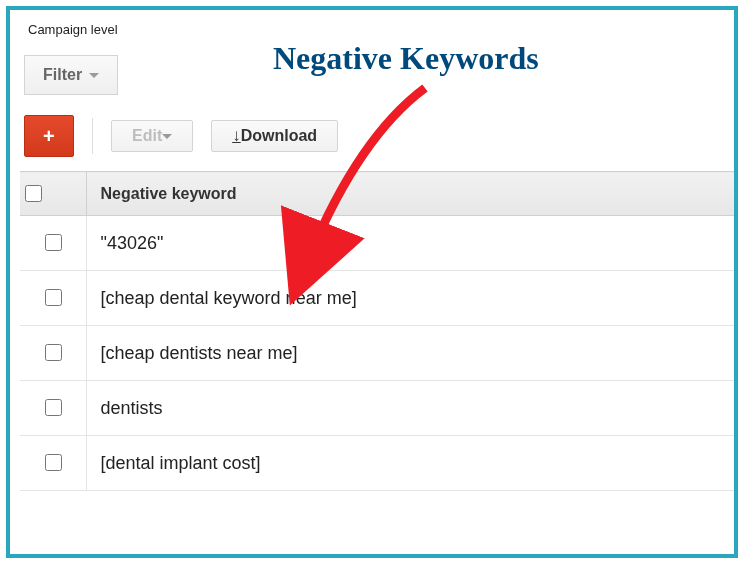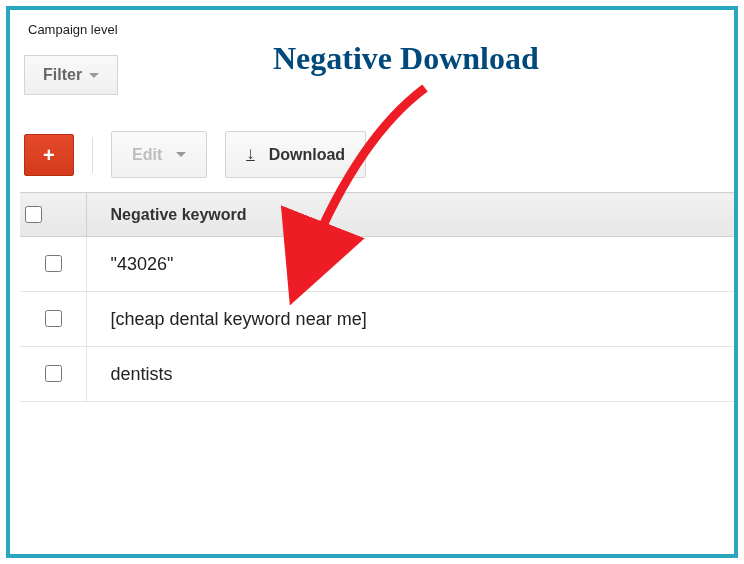--- a/index.html
+++ b/index.html
@@ -33,21 +33,21 @@
     gap: 7px;
     height: 40px;
     padding: 0 18px;
     border: 1px solid #d4d4d4;
     background: linear-gradient(#f9f9f9, #efefef);
     color: #666;
     font-size: 16px;
     font-weight: bold;
     cursor: pointer;
     margin-left: 4px;
-    margin-bottom: 36px;
+    margin-bottom: 20px;
   }
   .tri-down {
     width: 0; height: 0;
     border-left: 5px solid transparent;
     border-right: 5px solid transparent;
     border-top: 5px solid #9a9a9a;
   }
   .toolbar {
     display: flex;
     align-items: center;
@@ -74,22 +74,22 @@
     font-size: 20px;
     line-height: 1;
     font-weight: bold;
   }
   .vr {
     width: 1px; height: 36px; background: #ddd;
   }
   .edit-btn, .download-btn {
     display: inline-flex;
     align-items: center;
-    gap: 14px;
-    height: 47px;
+    gap: 0;
+    height: 32px;
     padding: 0 20px;
     border: 1px solid #d4d4d4;
     background: linear-gradient(#fafafa, #f1f1f1);
     font-size: 16px;
     font-weight: bold;
     cursor: pointer;
     border-radius: 2px;
   }
   .edit-btn { color: #bdbdbd; }
   .download-btn { color: #333; }
@@ -116,21 +116,21 @@
     font-weight: bold;
     height: 44px;
   }
   table.kw td {
     border-bottom: 1px solid #e4e4e4;
     height: 55px;
     font-size: 18px;
     color: #222;
   }
   .col-check { width: 66px; text-align: center; }
-  .col-kw { padding-left: 24px; border-left: 1px solid #e4e4e4; }
+  .col-kw { padding-left: 14px; border-left: 1px solid #e4e4e4; }
   table.kw th.col-kw { border-left: 1px solid #d0d0d0; }
   input.cb {
     width: 17px; height: 17px;
     accent-color: #888;
     cursor: pointer;
   }
 
   .annotation {
     position: absolute;
     left: 263px;
@@ -191,27 +191,35 @@
         <tr>
           <td class="col-check"><input type="checkbox" class="cb" style=""></td>
           <td class="col-kw">"43026"</td>
         </tr>
         <tr>
           <td class="col-check"><input type="checkbox" class="cb" style=""></td>
           <td class="col-kw">[cheap dental keyword near me]</td>
         </tr>
         <tr>
           <td class="col-check"><input type="checkbox" class="cb" style=""></td>
+          <td class="col-kw">[cheap dentists near me]</td>
+        </tr>
+        <tr>
+          <td class="col-check"><input type="checkbox" class="cb" style=""></td>
           <td class="col-kw">dentists</td>
+        </tr>
+        <tr>
+          <td class="col-check"><input type="checkbox" class="cb" style=""></td>
+          <td class="col-kw">[dental implant cost]</td>
         </tr>
       </tbody>
     </table>
   </div>
 
-  <div class="annotation">Negative Download</div>
+  <div class="annotation">Negative Keywords</div>
 
   <svg class="arrow" viewBox="0 0 200 230">
     <defs>
       <marker id="ah" markerWidth="10" markerHeight="10" refX="6" refY="5" orient="auto">
         <path d="M0,0 L10,5 L0,10 Z" fill="#ee1c25"></path>
       </marker>
     </defs>
     <path d="M150,8 Q80,60 28,192" stroke="#ee1c25" stroke-width="9" fill="none" marker-end="url(#ah)"></path>
   </svg>
 </div>

